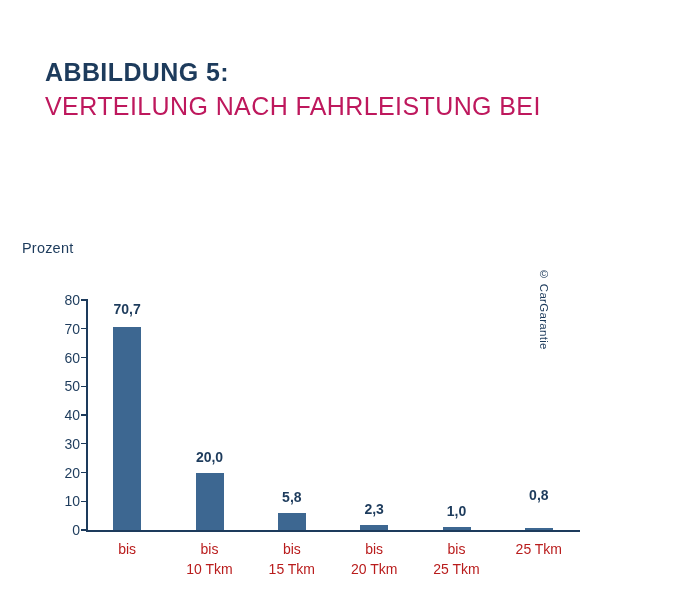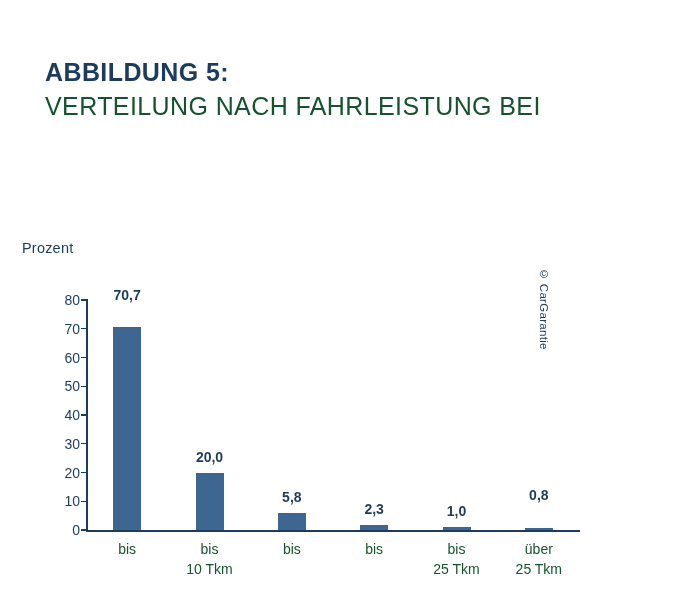--- a/index.html
+++ b/index.html
@@ -33,21 +33,21 @@
     font-weight: bold;
     letter-spacing: 0.4px;
     color: #1d3b5c;
     line-height: 1.28;
     margin: 0 0 2px 0;
   }
   .title-line {
     font-size: 25px;
     font-weight: normal;
     letter-spacing: 0.4px;
-    color: #14532d;
+    color: #be185d;
     line-height: 1.30;
     margin: 0;
   }
 
   
   #ylabel {
     position: absolute;
     left: 22px;
     top: 240px;
     font-size: 14.5px;
@@ -136,21 +136,21 @@
     font-size: 14px;
     font-weight: bold;
     color: #1d3b5c;
   }
   .xtick-label {
     position: absolute;
     top: 540px;
     width: 96px;
     text-align: center;
     font-size: 14px;
-    color: #14532d;
+    color: #b91c1c;
     line-height: 1.42;
   }
 </style>
 </head>
 <body>
 
 <div id="page">
 
   <div id="title-block">
     <div class="title-line1">ABBILDUNG 5:</div>
@@ -179,47 +179,48 @@
   <div class="ytick-mark" style="top: 529.3px;"></div>
       <div class="ytick-mark" style="top: 500.55px;"></div>
       <div class="ytick-mark" style="top: 471.8px;"></div>
       <div class="ytick-mark" style="top: 443.05px;"></div>
       <div class="ytick-mark" style="top: 414.3px;"></div>
       <div class="ytick-mark" style="top: 385.55px;"></div>
       <div class="ytick-mark" style="top: 356.8px;"></div>
       <div class="ytick-mark" style="top: 328.05px;"></div>
       <div class="ytick-mark" style="top: 299.3px;"></div>
       <div class="bar" style="left: 113.167px; top: 326.737px; width: 28px; height: 203.262px; background: rgb(61, 103, 145); position: absolute;"></div>
-      <div class="bar-value" style="position: absolute; left: 87.1667px; top: 287px; transform: none;">70,7</div>
+      <div class="bar-value" style="position: absolute; left: 87.1667px; top: 301px; transform: none;">70,7</div>
       <div class="xtick-label" style="left: 79.1667px;">
         <div>bis</div>
       </div>
       <div class="bar" style="left: 195.5px; top: 472.5px; width: 28px; height: 57.5px; background: rgb(61, 103, 145); position: absolute;"></div>
       <div class="bar-value" style="position: absolute; left: 169.5px; top: 448.5px; transform: none;">20,0</div>
       <div class="xtick-label" style="left: 161.5px;">
         <div>bis</div>
         <div>10 Tkm</div>
       </div>
       <div class="bar" style="left: 277.833px; top: 513.325px; width: 28px; height: 16.675px; background: rgb(61, 103, 145); position: absolute;"></div>
       <div class="bar-value" style="position: absolute; left: 251.833px; top: 489.325px; transform: none;">5,8</div>
       <div class="xtick-label" style="left: 243.833px;">
         <div>bis</div>
+        <div>15 Tkm</div>
       </div>
       <div class="bar" style="left: 360.167px; top: 525.112px; width: 28px; height: 4.8875px; background: rgb(61, 103, 145); position: absolute;"></div>
       <div class="bar-value" style="position: absolute; left: 334.167px; top: 501.112px; transform: none;">2,3</div>
       <div class="xtick-label" style="left: 326.167px;">
         <div>bis</div>
+        <div>20 Tkm</div>
       </div>
       <div class="bar" style="left: 442.5px; top: 527.125px; width: 28px; height: 2.875px; background: rgb(61, 103, 145); position: absolute;"></div>
       <div class="bar-value" style="position: absolute; left: 416.5px; top: 503.125px; transform: none;">1,0</div>
       <div class="xtick-label" style="left: 408.5px;">
         <div>bis</div>
         <div>25 Tkm</div>
       </div>
       <div class="bar" style="left: 524.833px; top: 527.7px; width: 28px; height: 2.3px; background: rgb(61, 103, 145); position: absolute;"></div>
       <div class="bar-value" style="position: absolute; left: 498.833px; top: 487px; transform: none;">0,8</div>
       <div class="xtick-label" style="left: 490.833px;">
-        <div>über</div>
         <div>25 Tkm</div>
       </div>
     </div>
 
 </div>
 
 </body></html>

